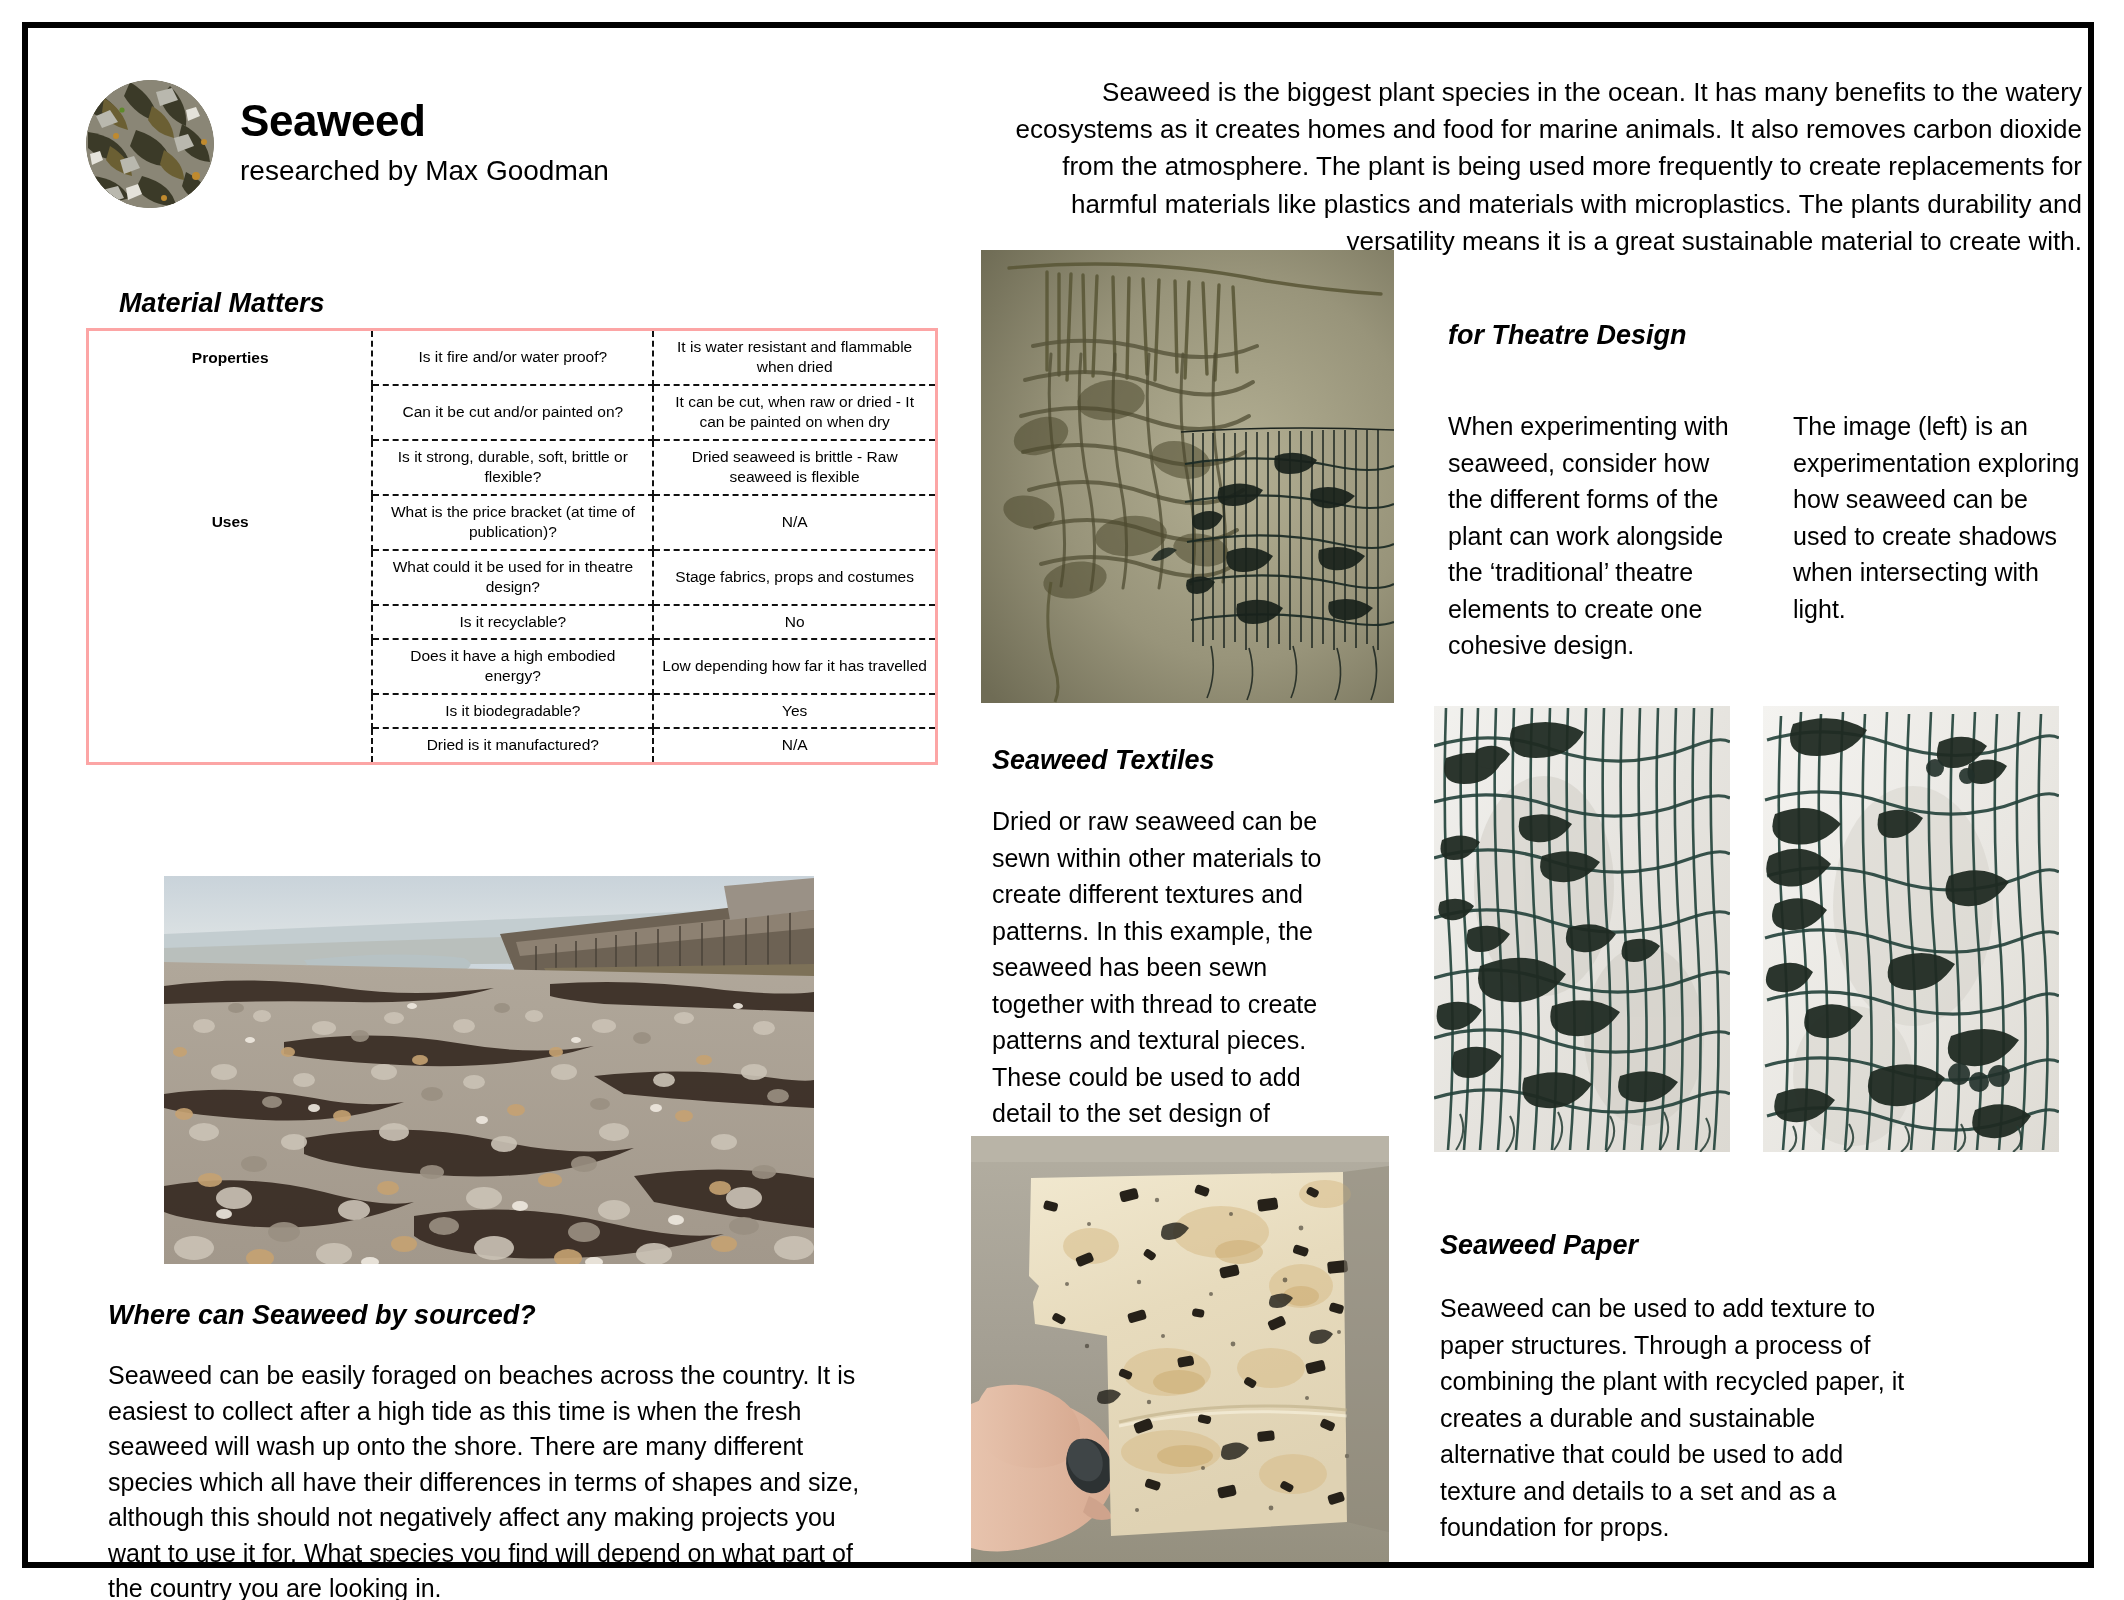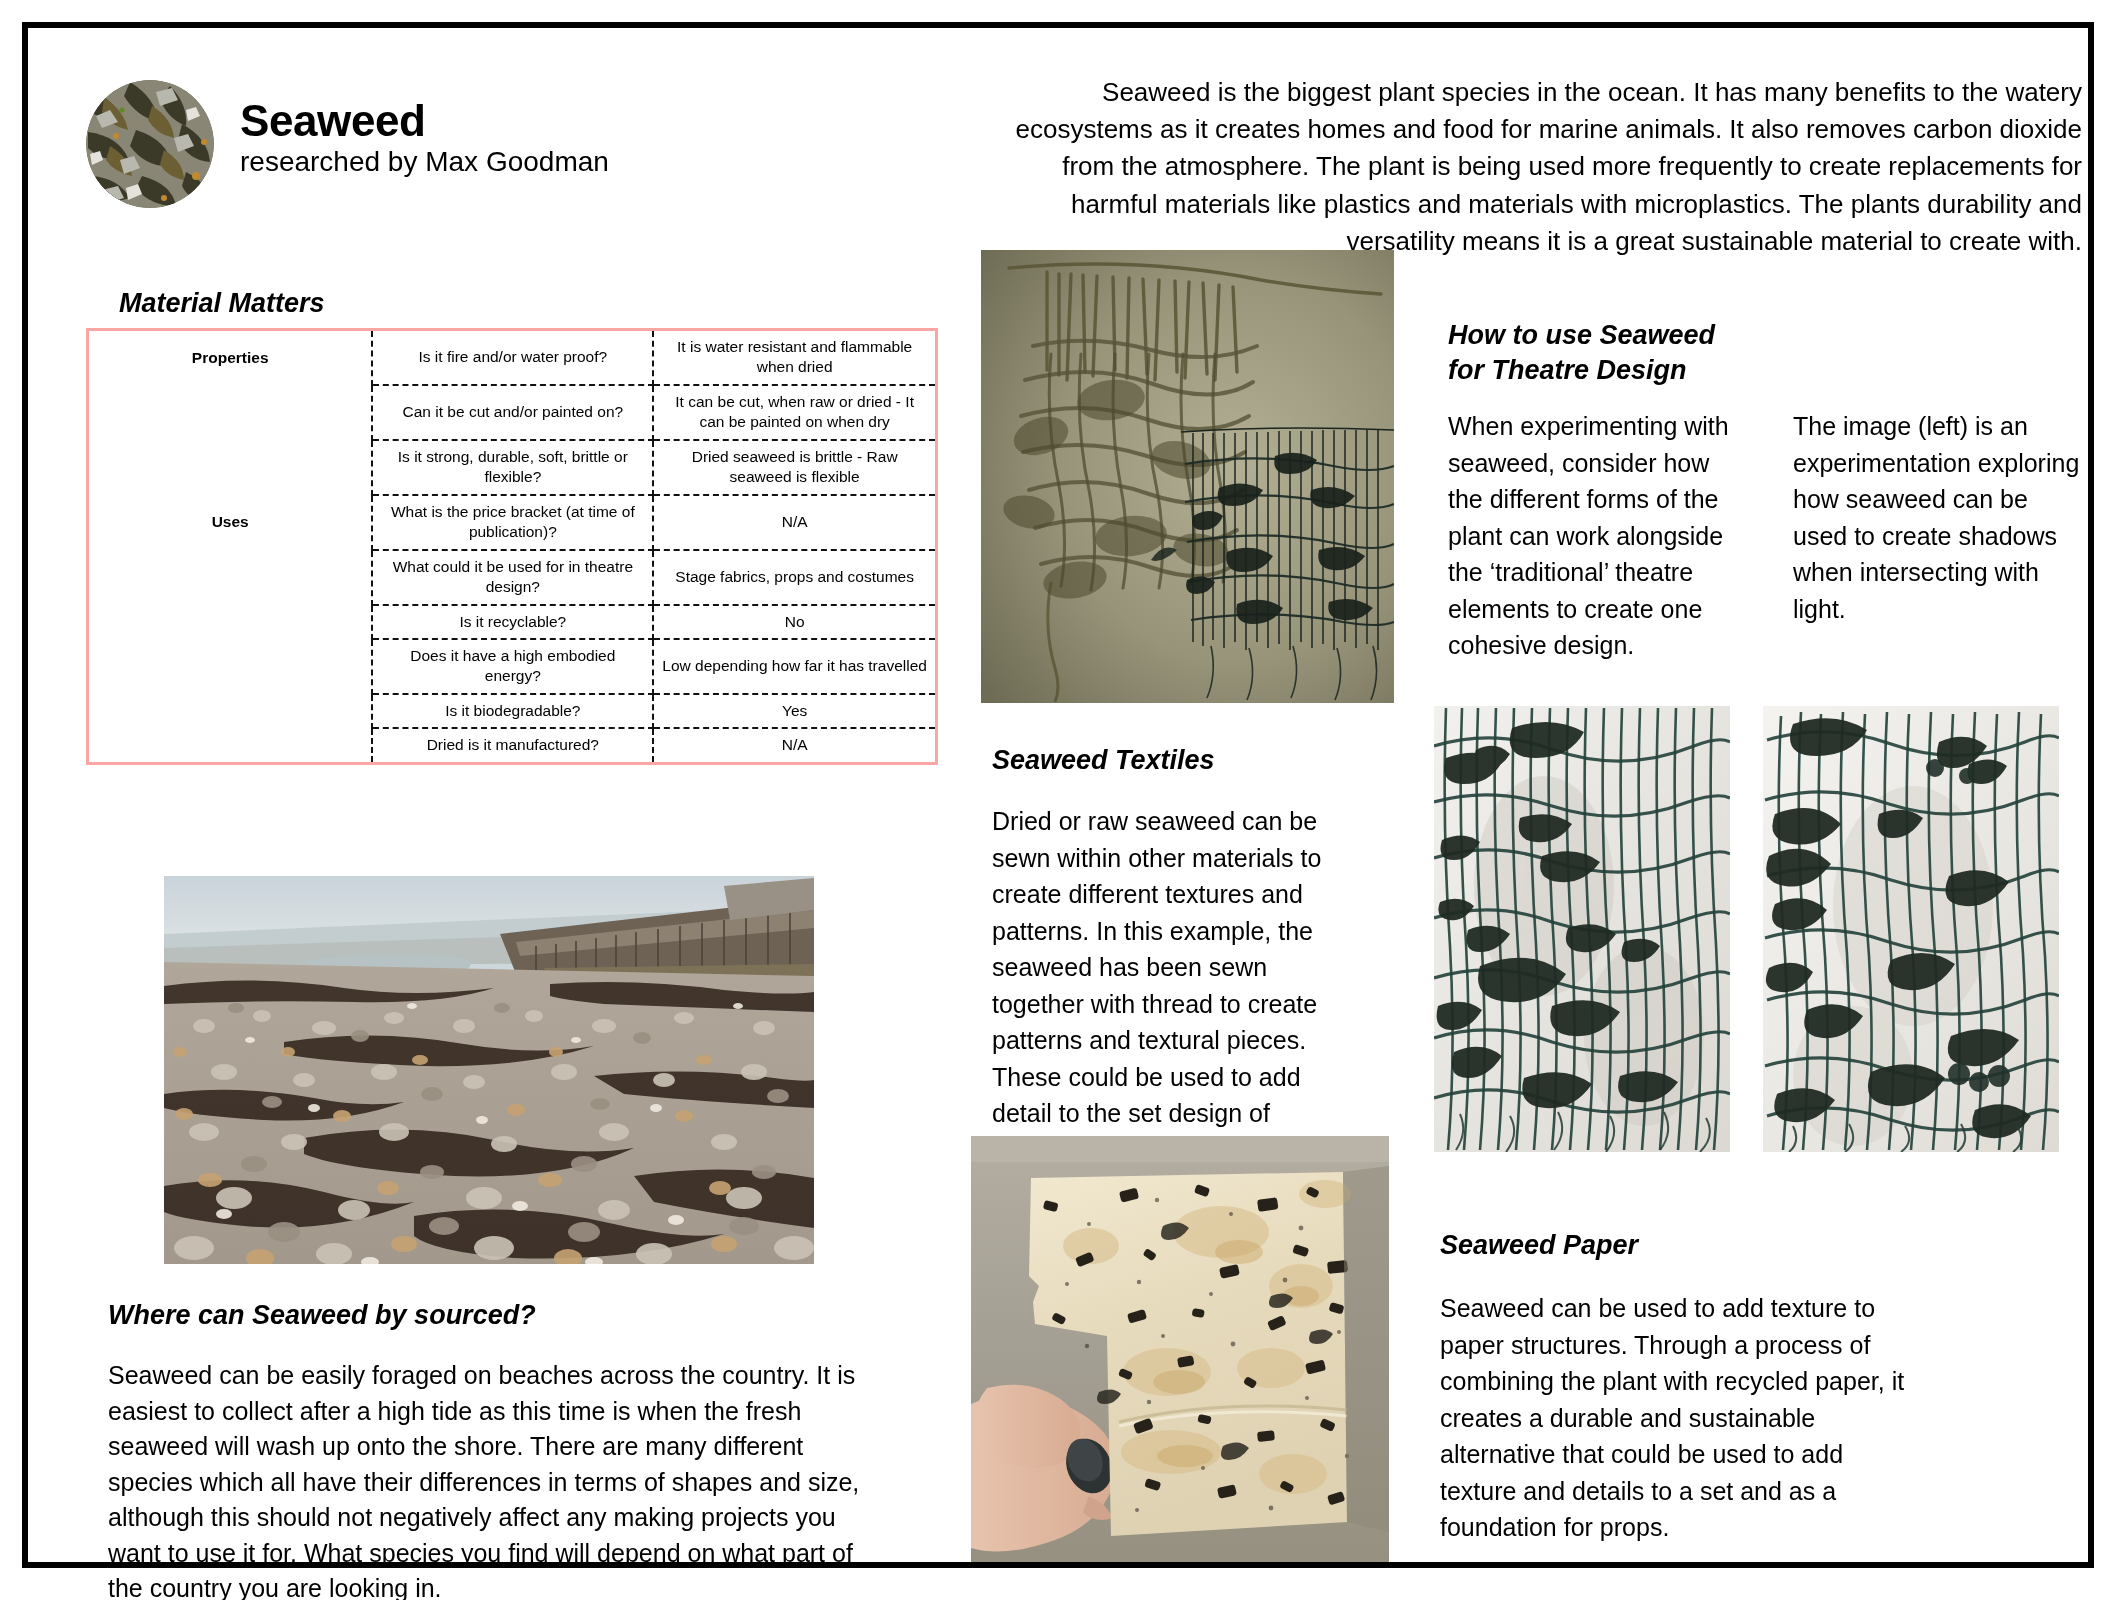--- a/index.html
+++ b/index.html
@@ -75,21 +75,21 @@
     border-radius: 50%;
     overflow: hidden;
   }
   #avatar svg { display:block; width:100%; height:100%; }
   #title-group {
     position: absolute;
     left: 172px;
     top: 38px;
     width: 460px;
   }
-  #title-group .hdr-sub { }
+  #title-group .hdr-sub { margin-top: 9px; }
 
   
   #material-matters-heading {
     position: absolute;
     left: 91px;
     top: 258px;
   }
   #matters-table {
     position: absolute;
     left: 58px;
@@ -614,21 +614,20 @@
           <path d="M268 398 Q276 426 266 450"></path>
           <path d="M312 396 Q320 424 310 448"></path>
           <path d="M356 398 Q364 426 354 450"></path>
           <path d="M392 396 Q400 424 390 450"></path>
         </g>
         <path d="M196 300 q-16 14 -26 10 q12 -18 26 -10 z" fill="#1d2720" opacity="0.85"></path>
       </svg>
     </div>
 
     <div id="howto-heading" class="sec-head">
-      <div>How to use Seaweed</div>
       <div>for Theatre Design</div>
     </div>
     <div id="howto-col-left" class="body-text-narrow">When experimenting with seaweed, consider how the different forms of the plant can work alongside the ‘traditional’ theatre elements to create one cohesive design.</div>
     <div id="howto-col-right" class="body-text-narrow">The image (left) is an experimentation exploring how seaweed can be used to create shadows when intersecting with light.</div>
 
     <div id="textiles-heading" class="sec-head">Seaweed Textiles</div>
     <div id="textiles-body" class="body-text-narrow">Dried or raw seaweed can be sewn within other materials to create different textures and patterns. In this example, the seaweed has been sewn together with thread to create patterns and textural pieces. These could be used to add detail to the set design of costume elements.</div>
 
     <div id="textile-image-1">
       <svg viewBox="0 0 296 446" preserveAspectRatio="none" aria-hidden="true">

